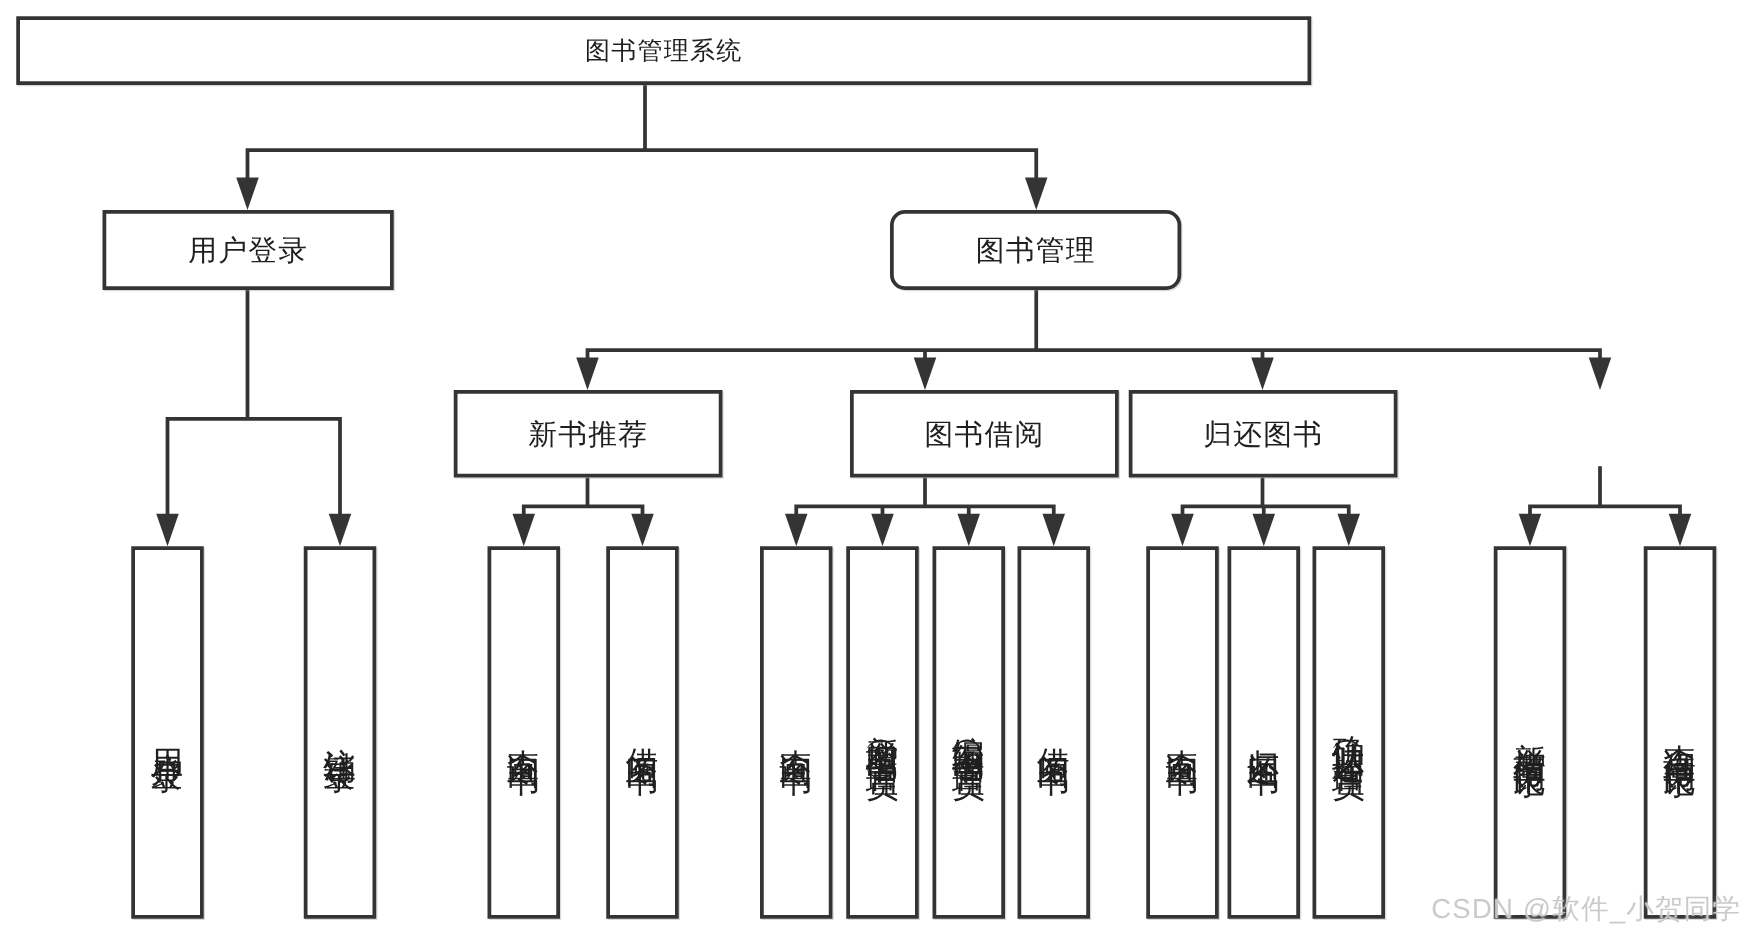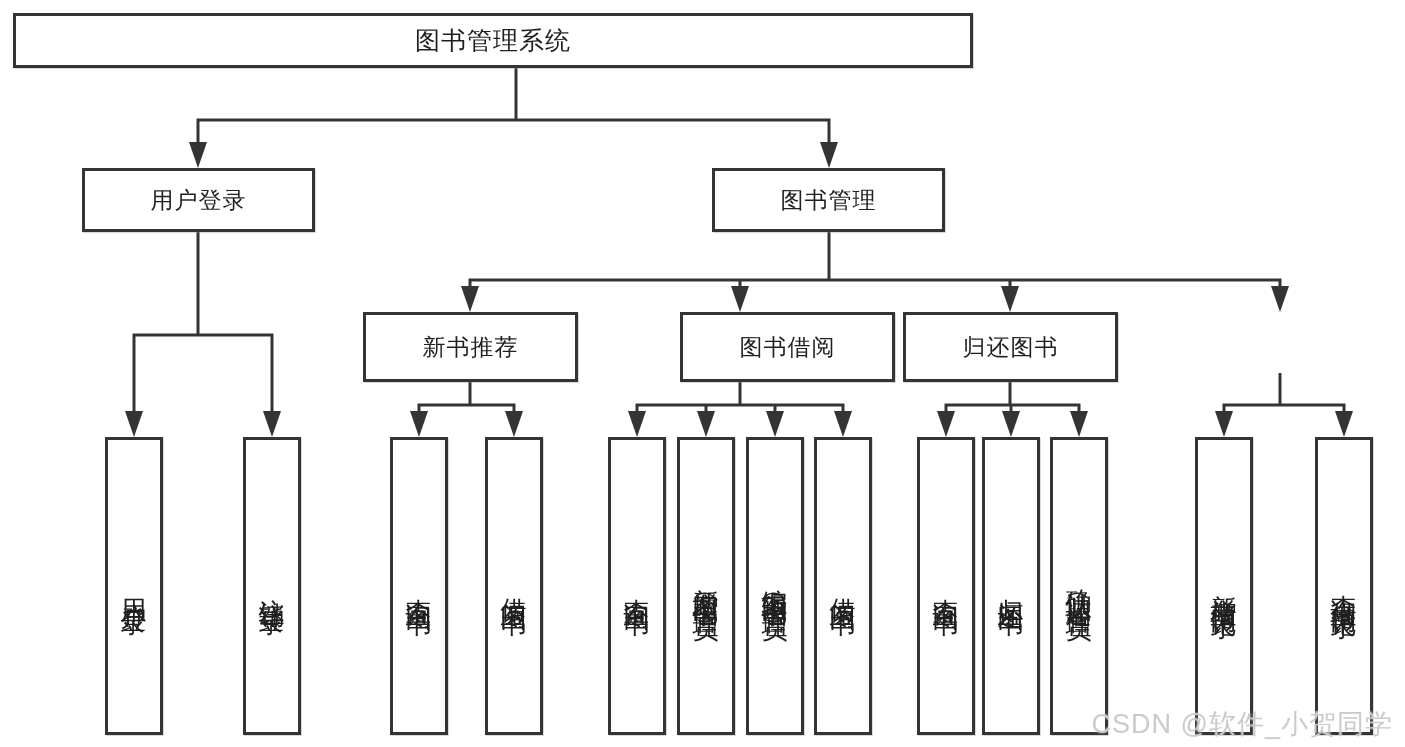--- a/index.html
+++ b/index.html
@@ -32,22 +32,22 @@
     justify-content: center;
     color: #1f1f1f;
     box-shadow: 1px 1px 0 rgba(150,150,150,0.35);
   }
   .node--h {
     font-size: 23px;
     letter-spacing: 1px;
     white-space: nowrap;
   }
   .node--root {
-    left: 13px; top: 13px; width: 960px; height: 55px;
-    font-size: 25px;
+    left: 13px; top: 13px; width: 1036px; height: 55px;
+    font-size: 20px;
   }
   .node--l2 {
     top: 168px; width: 233px; height: 64px;
   }
   .node--l3 {
     top: 312px; width: 215px; height: 70px;
   }
   .node--leaf {
     top: 437px; width: 58px; height: 298px;
     z-index: 1;
@@ -58,21 +58,21 @@
     font-size: 26px;
     letter-spacing: 4px;
     line-height: 1;
     color: #1f1f1f;
   }
   .watermark {
     position: absolute;
     right: 12px;
     bottom: 5px;
     z-index: 2;
-    font-size: 27px;
+    font-size: 22px;
     letter-spacing: 1px;
     color: rgba(199,199,199,0.95);
     text-shadow: 0 0 2px rgba(255,255,255,0.9);
     white-space: nowrap;
   }
   .cline { stroke: #343434; stroke-width: 3; fill: none; }
   .chead { fill: #343434; stroke: none; }
 </style>
 </head>
 <body>
@@ -127,21 +127,21 @@
     <polygon class="chead" points="1335,411 1353,411 1344,437"></polygon>
   </svg>
 
   <div class="node node--h node--root">
     <span>图书管理系统</span>
   </div>
 
   <div class="node node--h node--l2" style="left:82px;">
     <span>用户登录</span>
   </div>
-  <div class="node node--h node--l2" style="left:712px;">
+  <div class="node node--h node--l2" style="left:712px;border-radius:12px;">
     <span>图书管理</span>
   </div>
 
   <div class="node node--h node--l3" style="left:363px;">
     <span>新书推荐</span>
   </div>
   <div class="node node--h node--l3" style="left:633px;margin-left:47px;">
     <span>图书借阅</span>
   </div>
   <div class="node node--h node--l3" style="left:903px;">

